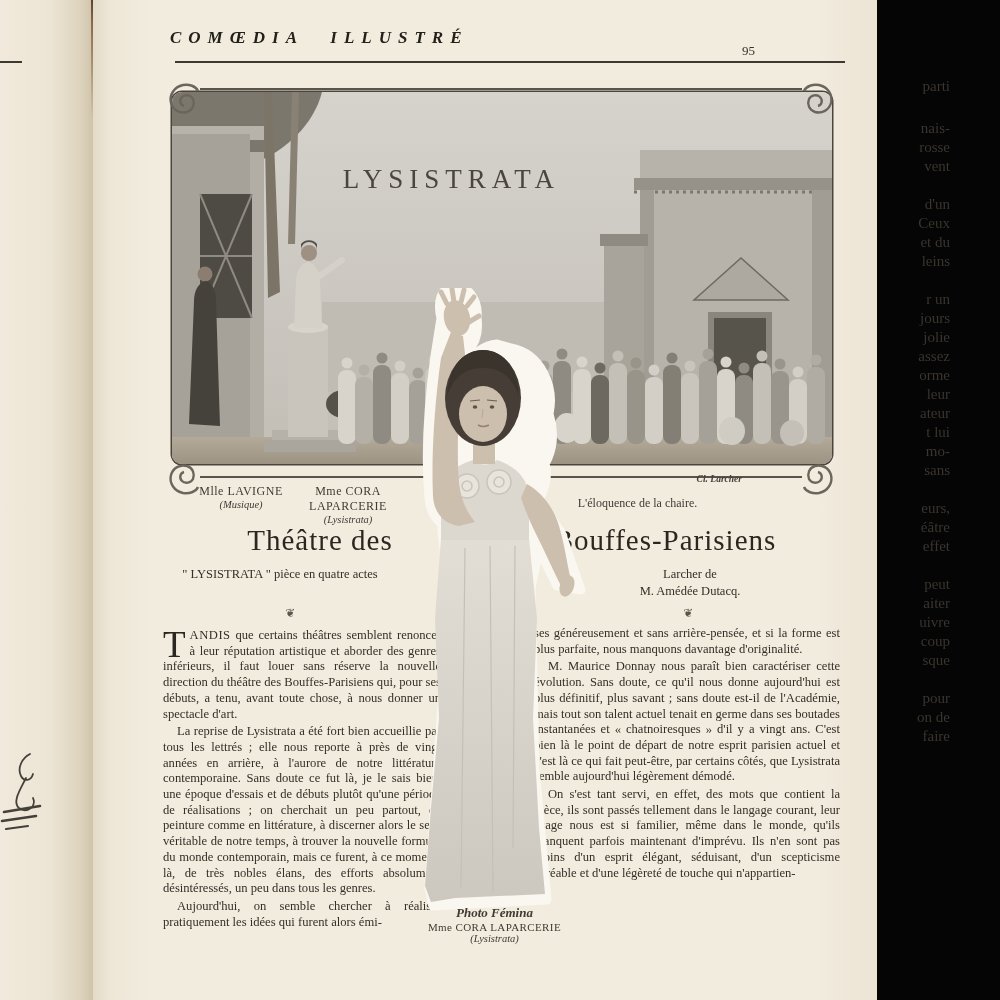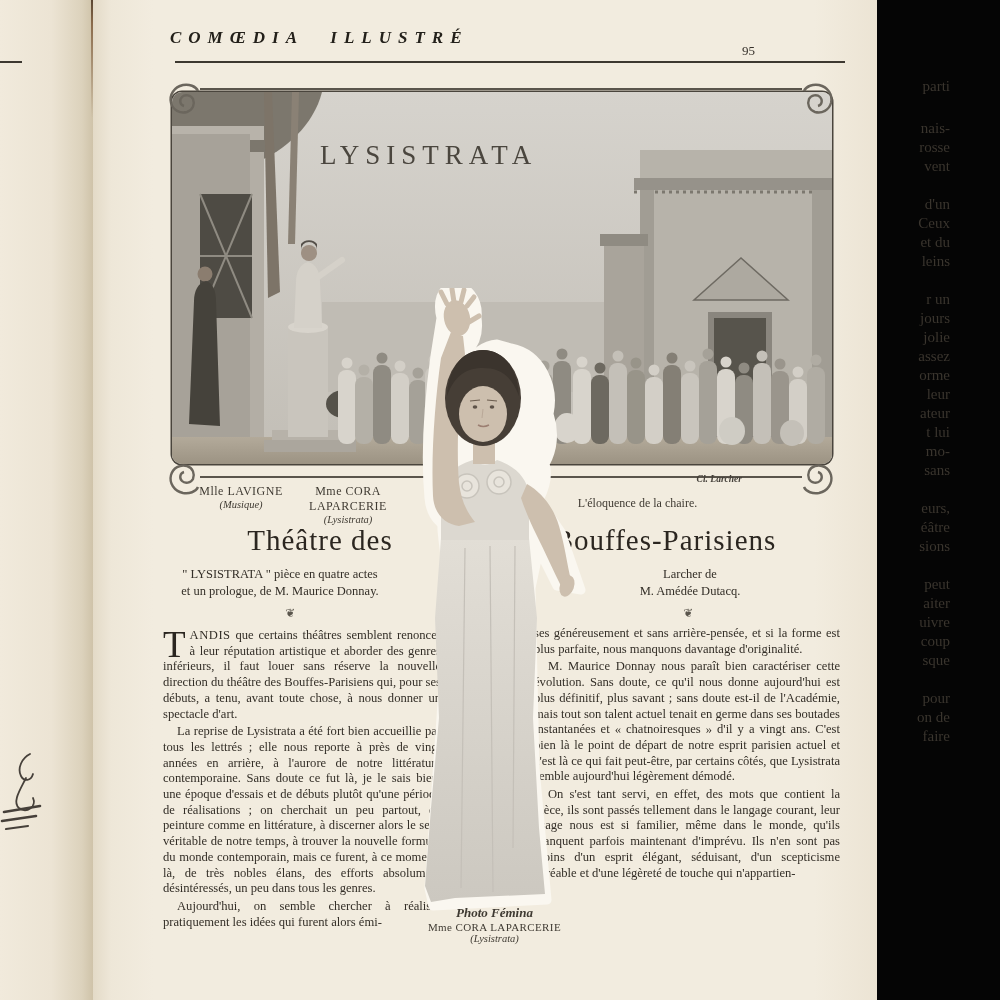--- a/index.html
+++ b/index.html
@@ -15,21 +15,21 @@
   .gutter-line{left:91px;top:0;width:2px;height:118px;
      background:linear-gradient(#5a4632 0,#8a6b4b 20%,rgba(138,107,75,0));}
   
   .masthead{left:170px;top:28px;width:600px;text-align:left;font-style:italic;font-weight:700;
      font-size:17px;letter-spacing:7px;word-spacing:16px;color:#23201a;}
   .pageno{left:742px;top:31px;width:30px;font-size:13px;color:#35302a;margin-top:12px;}
   .rule{background:#3d3830;height:2px;}
   
   .photo-frame{left:172px;top:92px;width:660px;height:372px;border-radius:10px;overflow:hidden;
      box-shadow:0 0 0 1.5px #4a453d;}
-  .photo-title{left:320px;top:140px;width:240px;text-align:left;font-size:27px;letter-spacing:6px;
+  .photo-title{left:320px;top:164px;width:240px;text-align:right;font-size:27px;letter-spacing:6px;
      color:rgba(55,50,42,.88);font-variant:small-caps;font-family:Liberation Serif, serif;}
   .volute{width:34px;height:34px;}
   .caption{color:#3f3a32;}
   .cap-name{font-size:12px;letter-spacing:.5px;}
   .cap-role{font-size:10.5px;font-style:italic;}
   .credit{font-size:9.5px;font-style:italic;font-weight:700;color:#45403а;color:#45403a;}
   
   .headline{font-size:29px;color:#2b2620;text-align:center;letter-spacing:1px;}
   .subtitle{font-size:12.5px;text-align:center;color:#332e27;line-height:17px;}
   .ornament{font-size:12px;color:#5a554c;text-align:center;font-family:"DejaVu Sans",sans-serif;}
@@ -69,21 +69,21 @@
   <span class="frag" style="top:329px">jolie</span>
   <span class="frag" style="top:348px">assez</span>
   <span class="frag" style="top:367px">orme</span>
   <span class="frag" style="top:386px">leur</span>
   <span class="frag" style="top:405px">ateur</span>
   <span class="frag" style="top:424px">t lui</span>
   <span class="frag" style="top:443px">mo-</span>
   <span class="frag" style="top:462px">sans</span>
   <span class="frag" style="top:500px">eurs,</span>
   <span class="frag" style="top:519px">éâtre</span>
-  <span class="frag" style="top:538px">sions</span>
+  <span class="frag" style="top:538px">effet</span>
   <span class="frag" style="top:576px">peut</span>
   <span class="frag" style="top:595px">aiter</span>
   <span class="frag" style="top:614px">uivre</span>
   <span class="frag" style="top:633px">coup</span>
   <span class="frag" style="top:652px">sque</span>
   <span class="frag" style="top:690px">pour</span>
   <span class="frag" style="top:709px">on de</span>
   <span class="frag" style="top:728px">faire</span>
 </div>
 
@@ -301,21 +301,20 @@
   <div class="cap-role">(Lysistrata)</div>
 </div>
 <div class="abs credit" style="left:662px;top:474px;width:80px;text-align:right">Cl. Larcher</div>
 <div class="abs caption" style="left:560px;top:496px;width:155px;text-align:center;font-size:12px">L'éloquence de la chaire.</div>
 
 <div class="abs headline" style="left:200px;top:524px;width:240px">Théâtre des</div>
 <div class="abs headline" style="left:530px;top:524px;width:270px">Bouffes-Parisiens</div>
 
 <div class="abs subtitle" style="left:158px;top:566px;width:244px">
   <div>" LYSISTRATA " pièce en quatre actes</div>
-  <div>et un prologue, de M. Maurice Donnay.</div>
 </div>
 <div class="abs subtitle" style="left:600px;top:566px;width:180px">
   <div>Larcher de</div>
   <div>M. Amédée Dutacq.</div>
 </div>
 <div class="abs ornament" style="left:270px;top:606px;width:40px">❦</div>
 <div class="abs ornament" style="left:668px;top:606px;width:40px">❦</div>
 
 <div class="abs col" style="left:163px;top:628px;width:278px">
   <p class="first"><span class="dropcap">T</span><span class="lead">ANDIS</span><span> que certains théâtres semblent renoncer à leur réputation artistique et aborder des genres inférieurs, il faut louer sans réserve la nouvelle direction du théâtre des Bouffes-Parisiens qui, pour ses débuts, a tenu, avant toute chose, à nous donner un spectacle d'art.</span></p>

